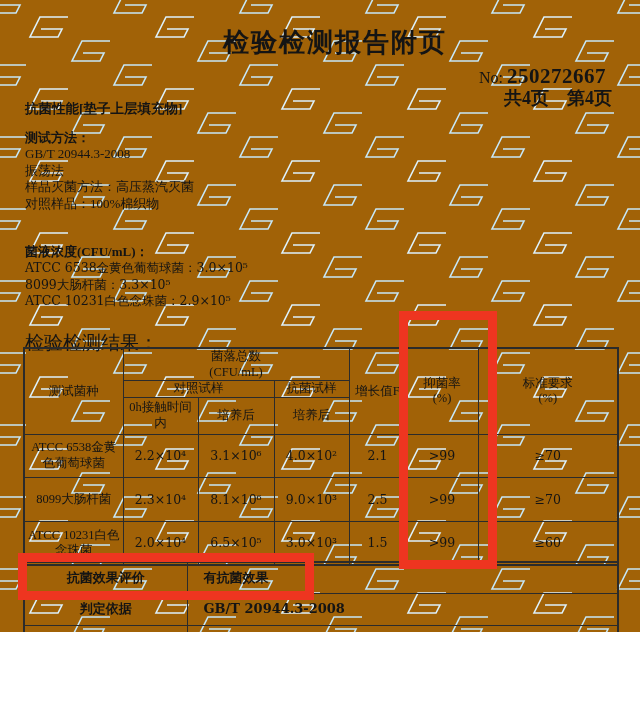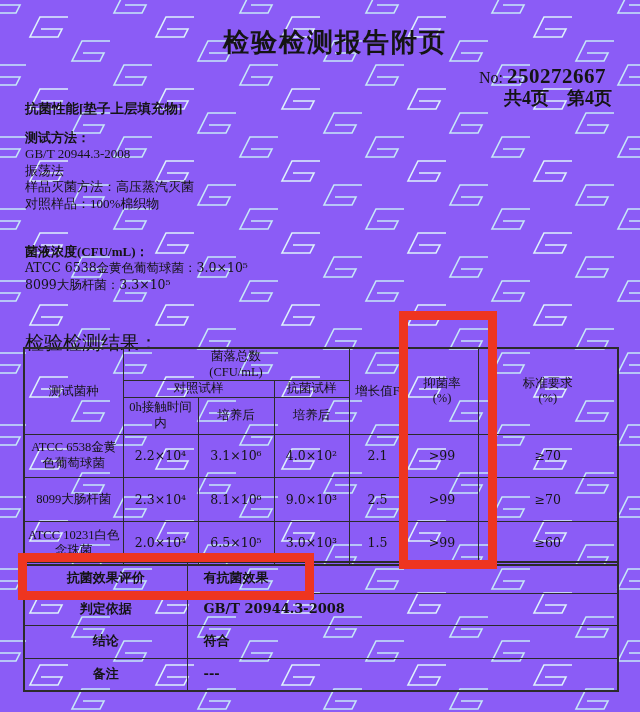--- a/index.html
+++ b/index.html
@@ -1,20 +1,20 @@
 <!DOCTYPE html>
 <html><head>
 <meta charset="utf-8">
 <style>
   html,body{margin:0;padding:0;}
   body{background:#ffffff;}
   .page{
     position:relative;
-    width:640px;height:712px;
-    background:#8b5cf6;
+    width:640px;height:632px;
+    background:#a16207;
     overflow:hidden;
     font-family:"Liberation Serif","DejaVu Serif",serif;
     color:#141414;
   }
   .wm{position:absolute;left:0;top:0;z-index:0;}
   .abs{position:absolute;z-index:2;}
 
   .doc-title{
     left:0;right:0;top:25px;
     text-align:center;
@@ -97,20 +97,21 @@
     <div>GB/T 20944.3-2008</div>
     <div>振荡法</div>
     <div>样品灭菌方法：高压蒸汽灭菌</div>
     <div>对照样品：100%棉织物</div>
   </div>
 
   <div class="abs block c-block">
     <div class="bh">菌液浓度(CFU/mL)：</div>
     <div class="num">ATCC 6538金黄色葡萄球菌：3.0×10⁵</div>
     <div class="num">8099大肠杆菌：3.3×10⁵</div>
+    <div class="num">ATCC 10231白色念珠菌：2.9×10⁵</div>
   </div>
 
   <div class="abs r-heading">检验检测结果：</div>
 
   <table class="rtable t-main">
     <colgroup>
       <col style="width:99px">
         <col style="width:75px">
         <col style="width:76px">
       <col style="width:75px">

